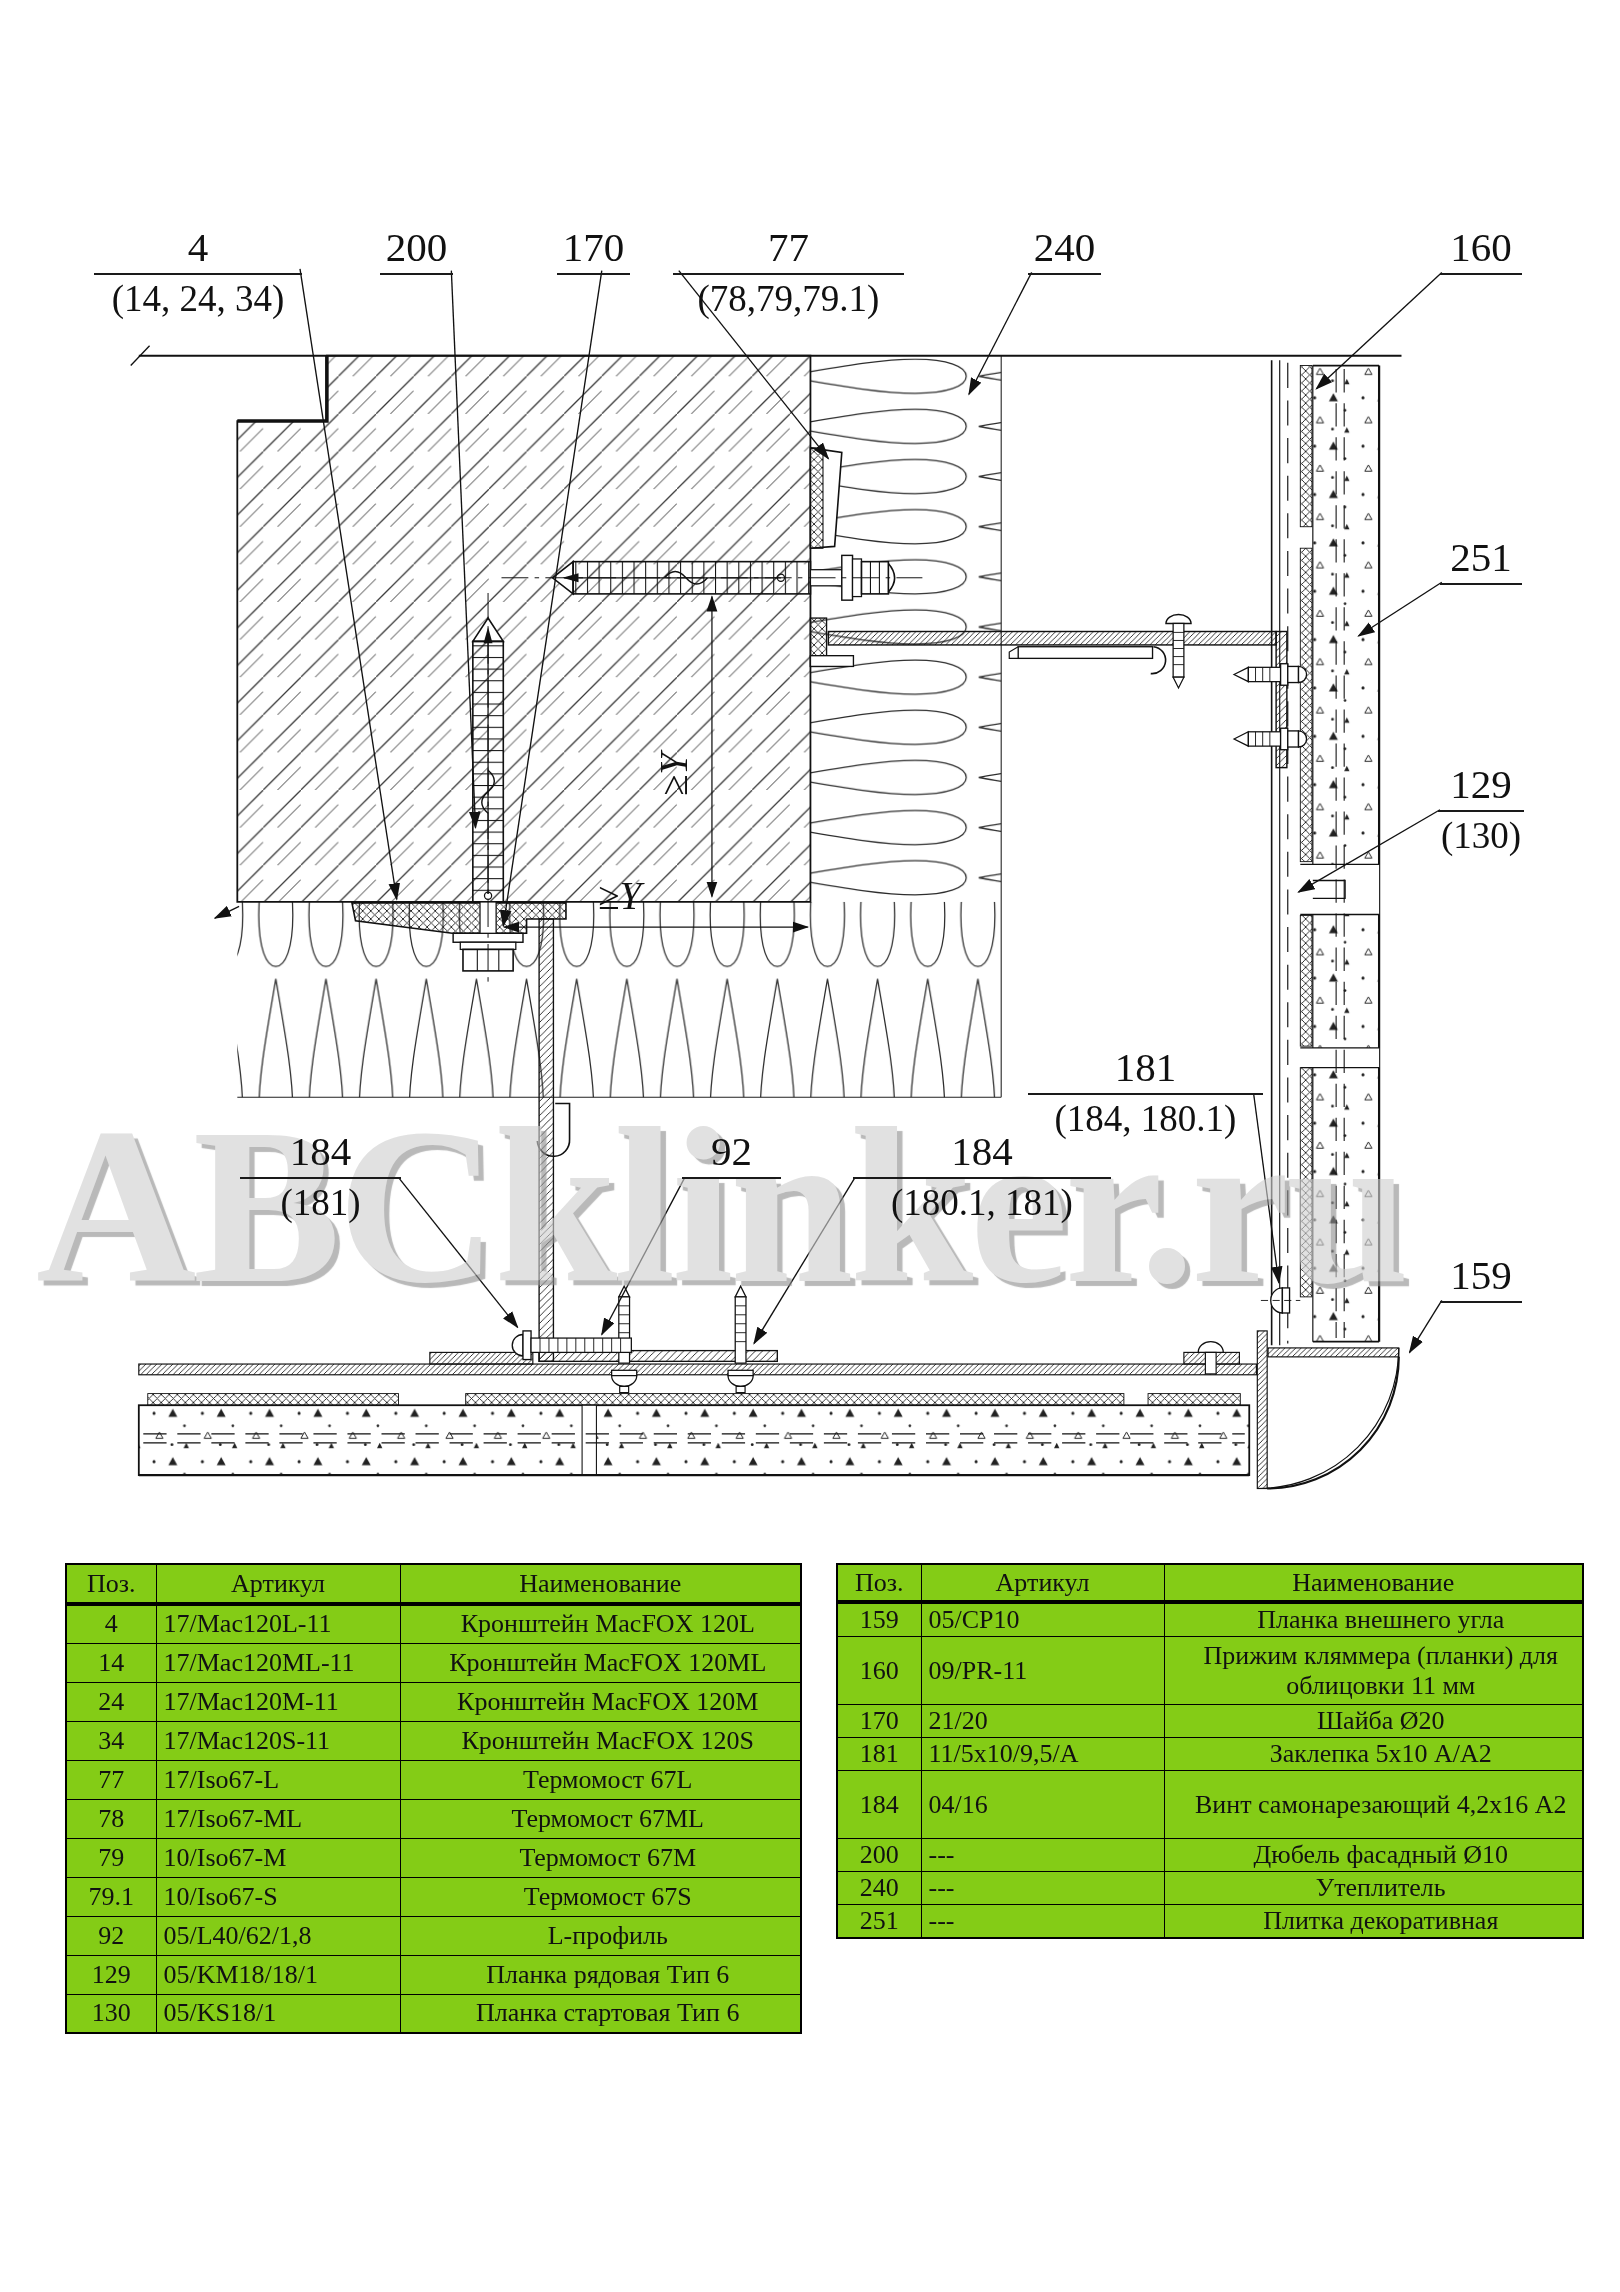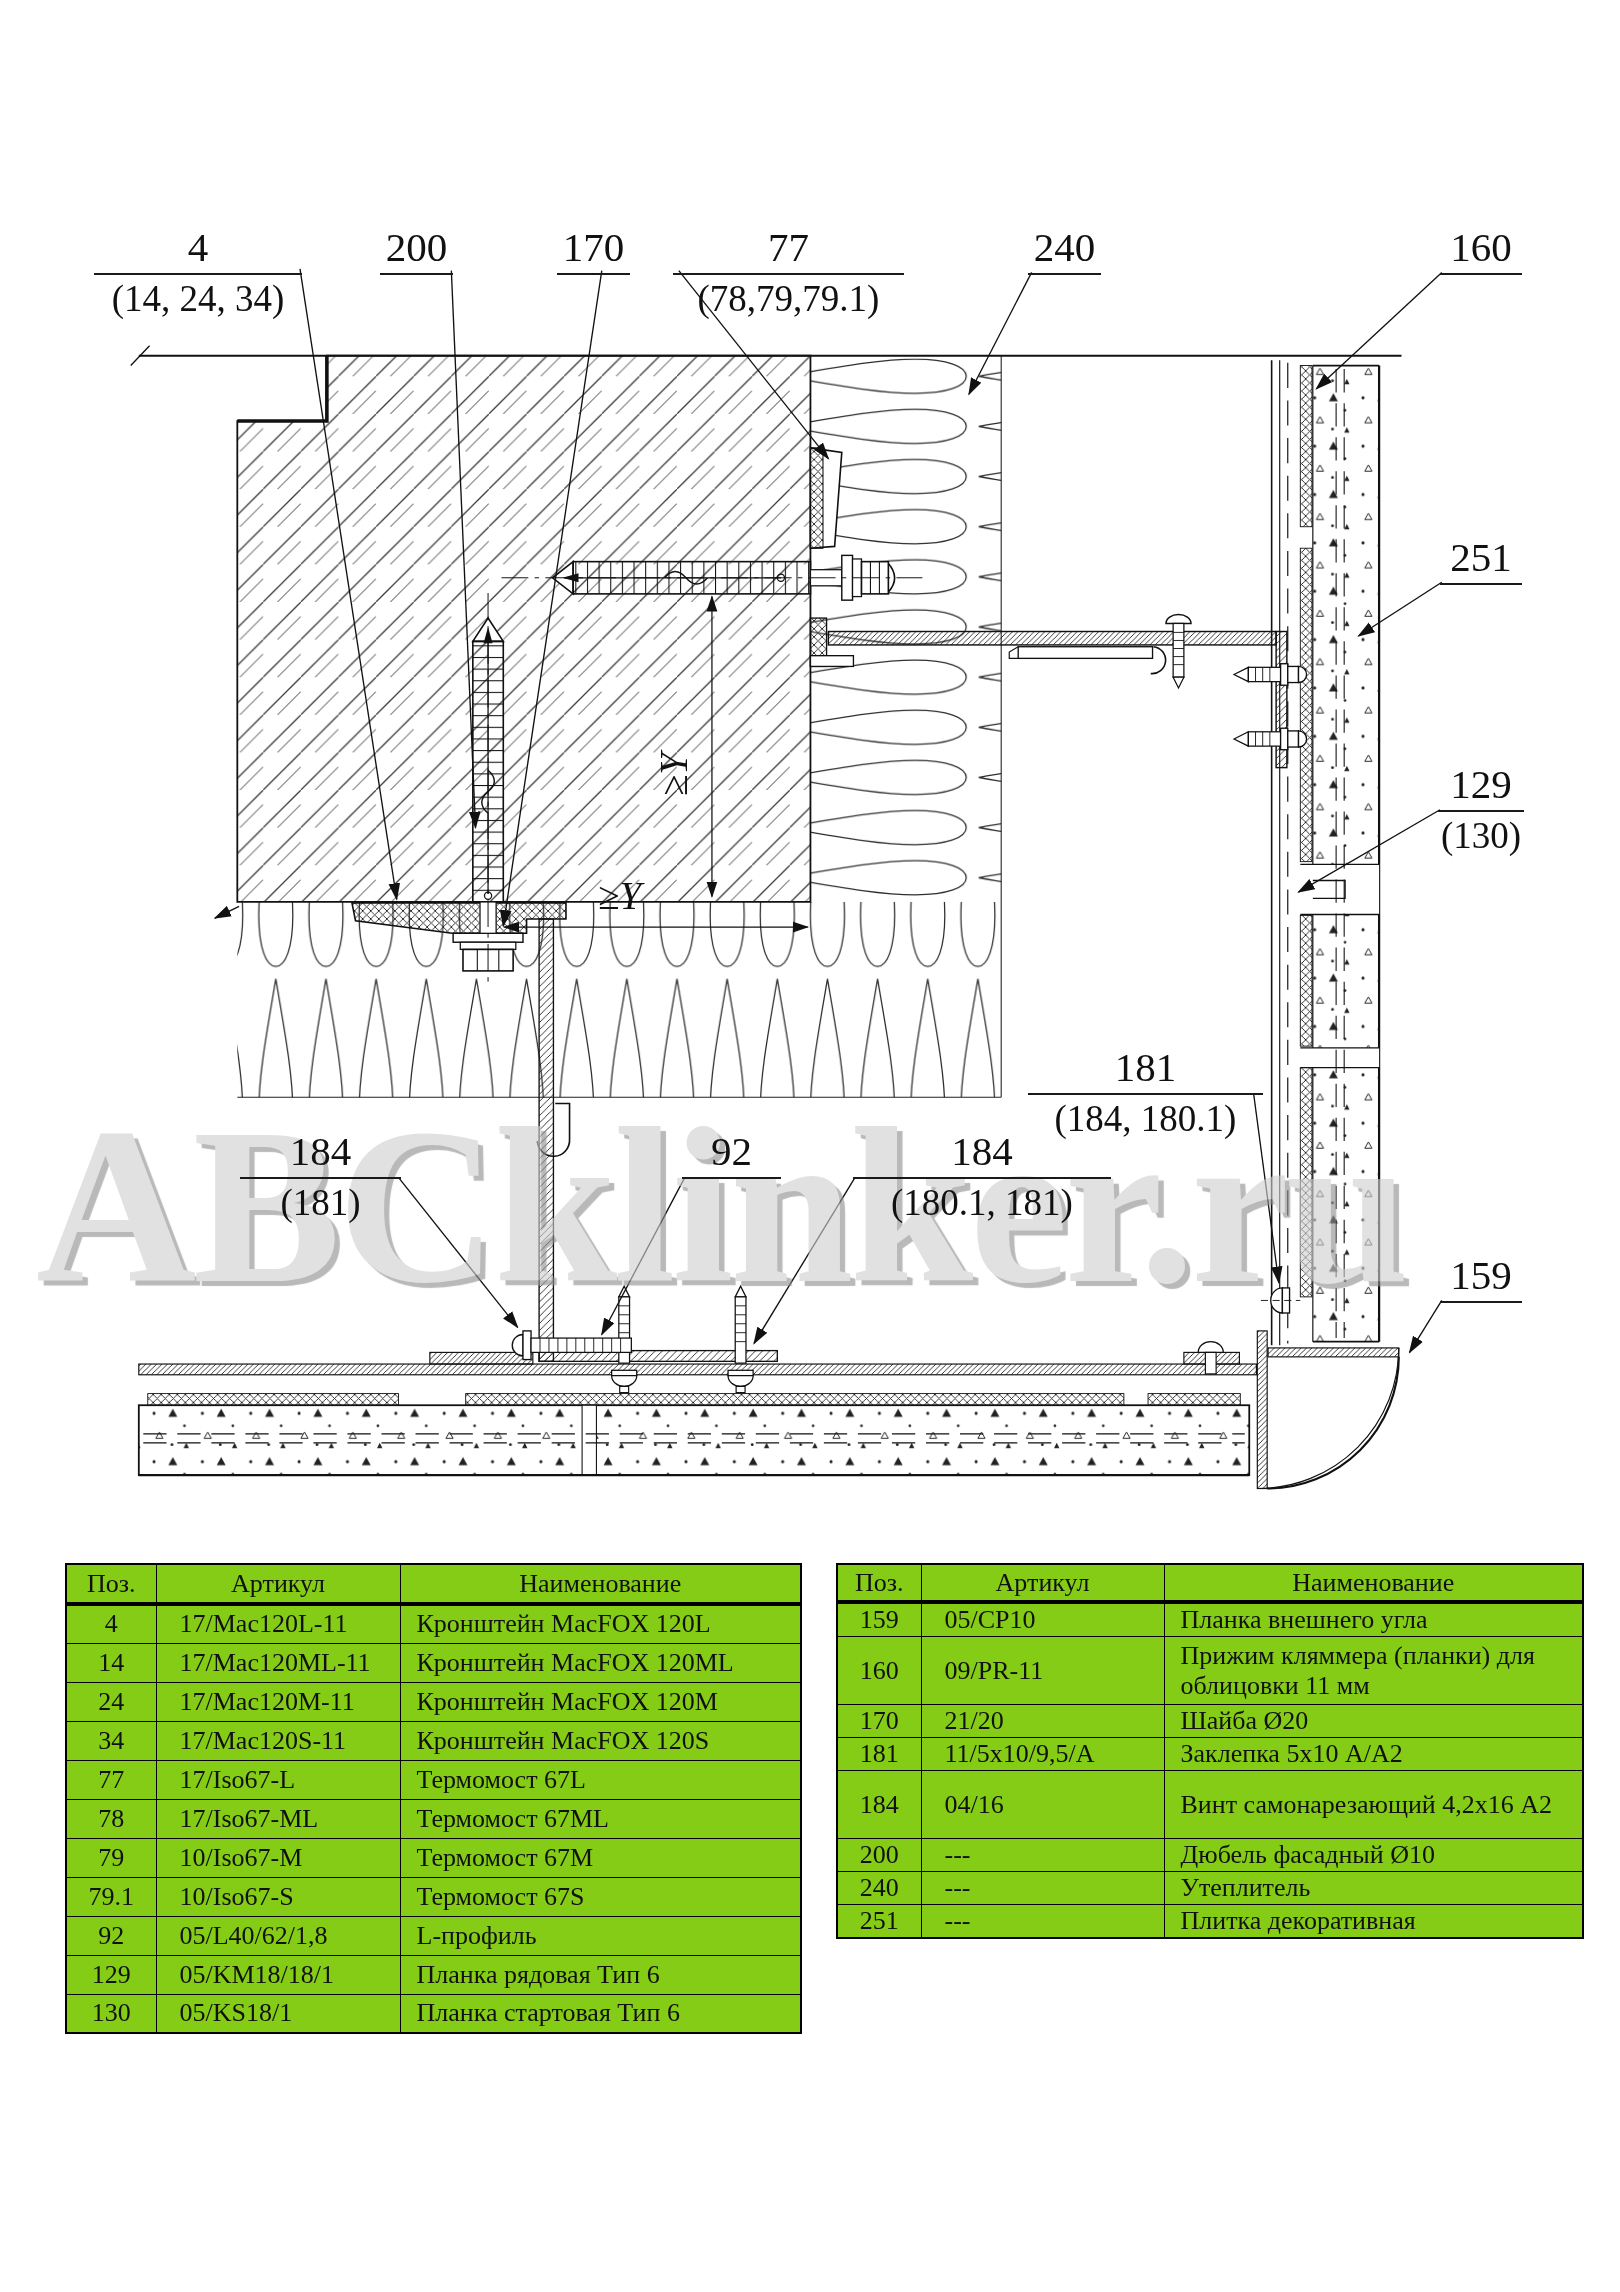--- a/index.html
+++ b/index.html
@@ -21,22 +21,22 @@
   table,td,th{border:1.8px solid #000;}
   table{border-width:2.7px;}
   th{font-weight:normal;border-bottom-width:4.5px;}
   .tbl-l{left:65px;width:734px;}
   .tbl-r{left:836px;width:746px;}
   .tbl-l col.c1{width:90px}.tbl-l col.c2{width:244px}.tbl-l col.c3{width:401px}
   .tbl-r col.c1{width:84px}.tbl-r col.c2{width:243px}.tbl-r col.c3{width:419px}
   .tbl-l tr{height:39px}.tbl-l thead tr{height:40px}
   .tbl-r tr{height:33px}.tbl-r thead tr{height:38px}.tbl-r tr.tall{height:68px}
   td.pos{text-align:center;}
-  td.art{text-align:left;padding-left:23px;}
-  td.name{text-align:left;padding-left:16px;line-height:30px;}
+  td.art{text-align:left;padding-left:7px;}
+  td.name{text-align:center;padding-left:16px;line-height:30px;}
 </style>
 </head>
 <body>
 
 <div class="page">
 
   <div class="drawing">
     <svg width="1620" height="1563" viewBox="0 0 1809 1745">
       <defs>
         <pattern id="wh" patternUnits="userSpaceOnUse" width="42" height="42">

